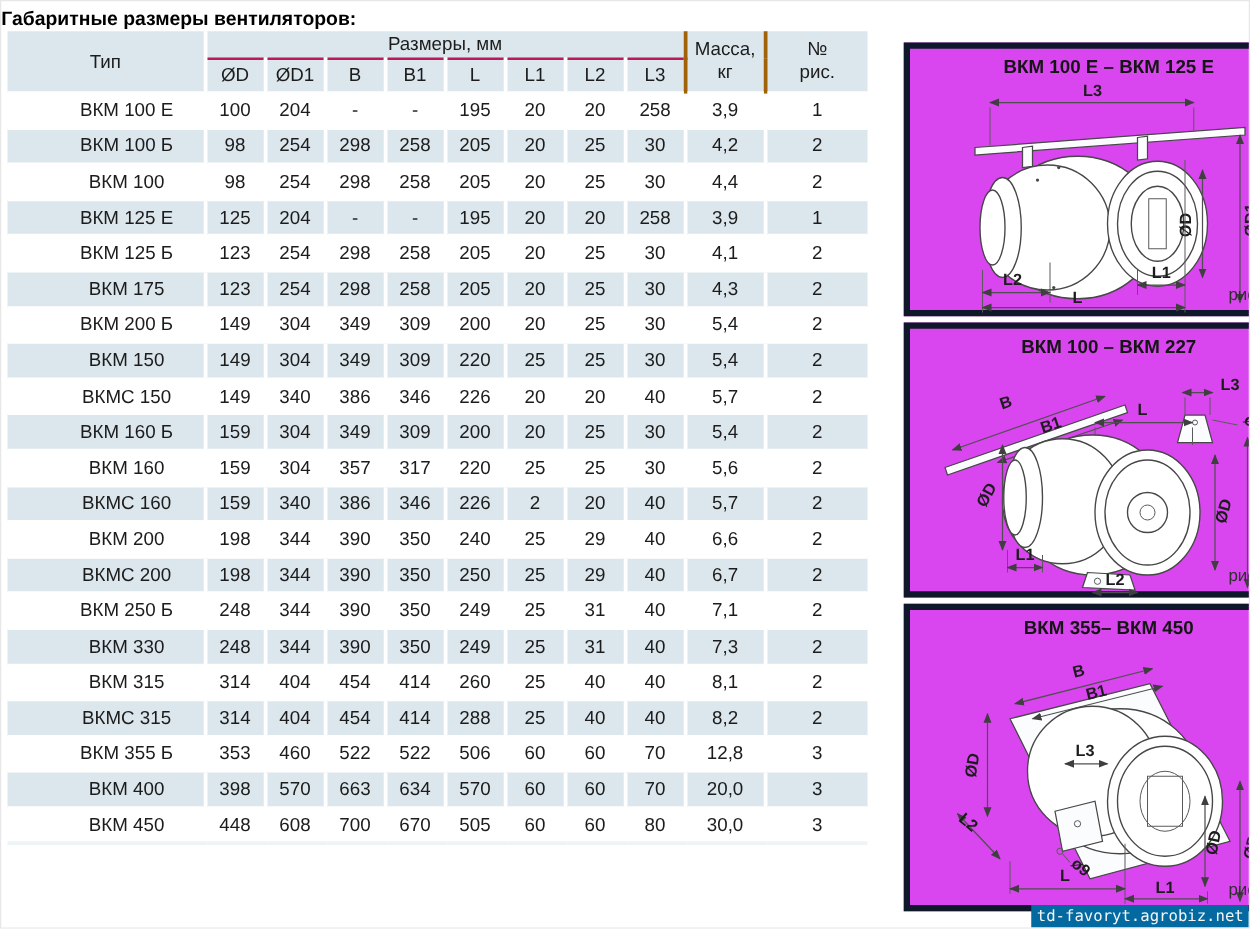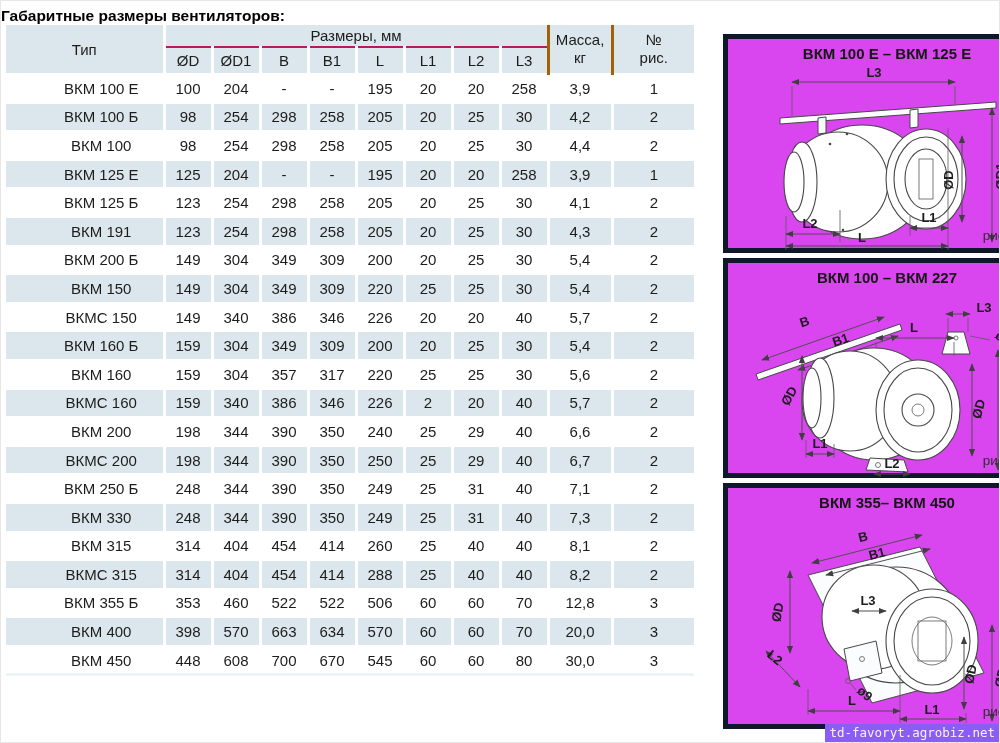--- a/index.html
+++ b/index.html
@@ -48,21 +48,21 @@
   
   .ol   { stroke:#474747; stroke-width:1.1; fill:#fff; }
   .ol2  { stroke:#474747; stroke-width:1;   fill:#fbfcfd; }
   .ext  { stroke:#5a5a5a; stroke-width:0.8; fill:none; }
   .dim  { stroke:#4f4f4f; stroke-width:1; fill:none;
           marker-start:url(#arr); marker-end:url(#arr); }
   .drawing text { font-family:"Liberation Sans", sans-serif; font-size:13px;
                   font-weight:bold; fill:#1c1c1c; }
   
   .watermark {
-    position:absolute; right:0; bottom:0; background:#8b5cf6; color:#f5f5f5;
+    position:absolute; right:0; bottom:0; background:#0369a1; color:#f5f5f5;
     font-family:"DejaVu Sans Mono","Liberation Mono",monospace;
     font-size:12.5px; line-height:16px; padding:1px 4px;
   }
 </style>
 </head>
 <body>
 
 <div class="page">
 
   <div class="page-title">Габаритные размеры вентиляторов:</div>
@@ -165,21 +165,21 @@
           <td>298</td>
           <td>258</td>
           <td>205</td>
           <td>20</td>
           <td>25</td>
           <td>30</td>
           <td>4,1</td>
           <td>2</td>
         </tr>
         <tr>
-          <td>ВКМ 191</td>
+          <td>ВКМ 175</td>
           <td>123</td>
           <td>254</td>
           <td>298</td>
           <td>258</td>
           <td>205</td>
           <td>20</td>
           <td>25</td>
           <td>30</td>
           <td>4,3</td>
           <td>2</td>
@@ -365,21 +365,21 @@
           <td>70</td>
           <td>20,0</td>
           <td>3</td>
         </tr>
         <tr>
           <td>ВКМ 450</td>
           <td>448</td>
           <td>608</td>
           <td>700</td>
           <td>670</td>
-          <td>545</td>
+          <td>505</td>
           <td>60</td>
           <td>60</td>
           <td>80</td>
           <td>30,0</td>
           <td>3</td>
         </tr>
       </tbody>
   </table>
 
   <div class="figures">

